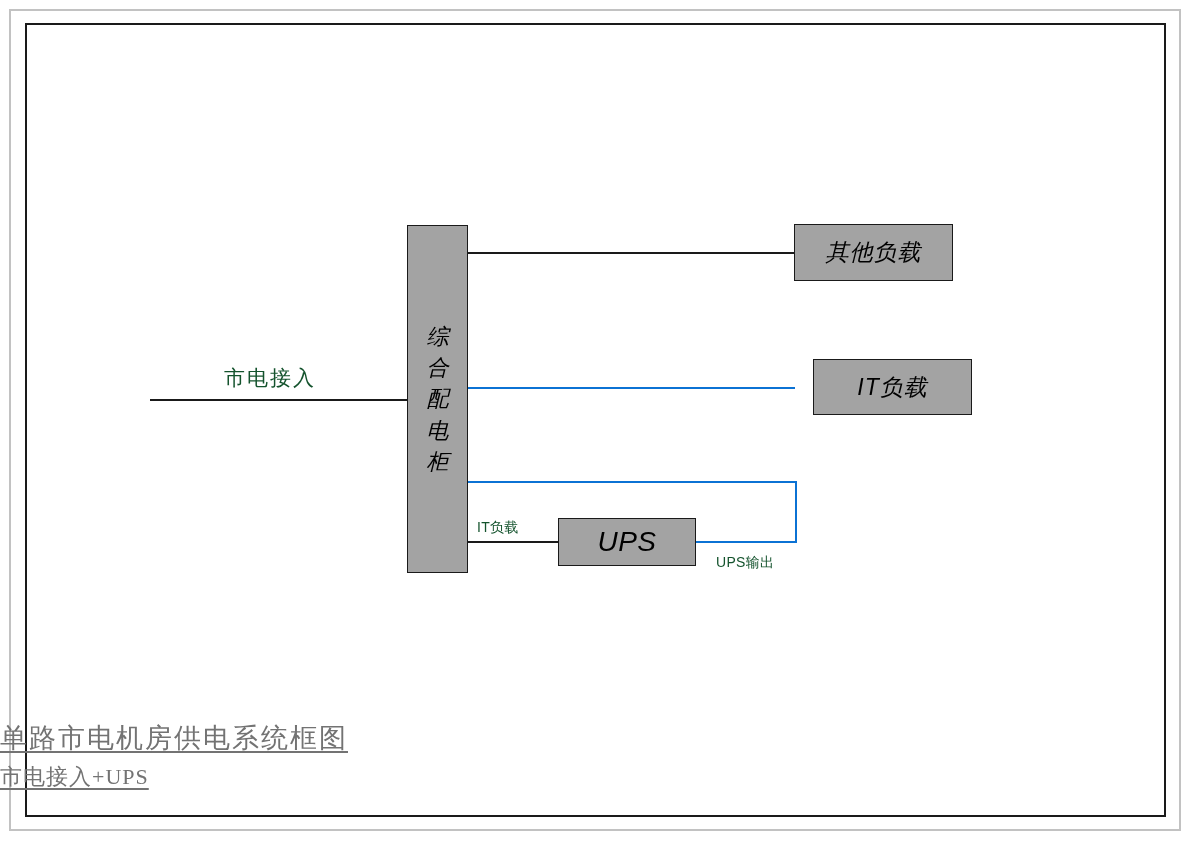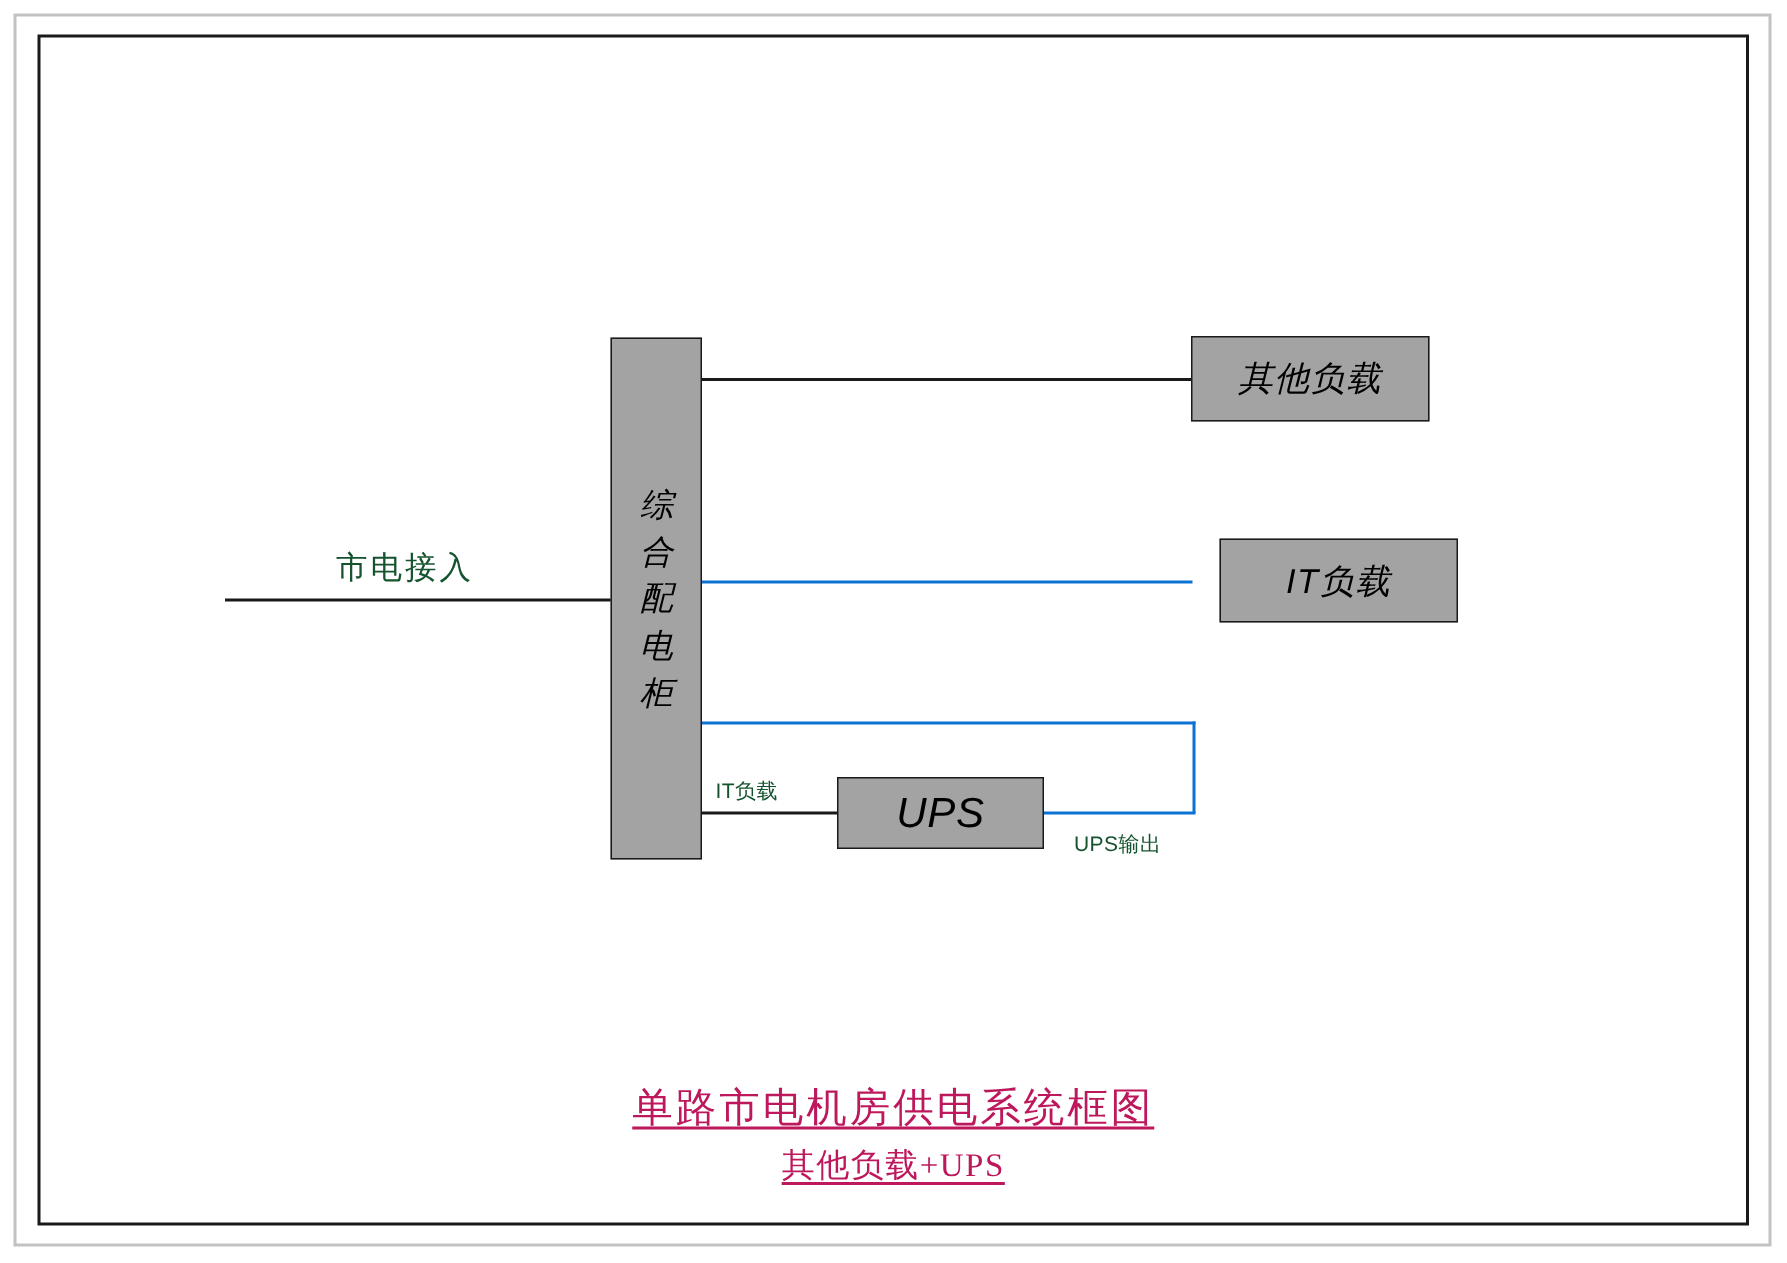--- a/index.html
+++ b/index.html
@@ -115,22 +115,22 @@
     letter-spacing: 0.3px;
   }
   #label-mains {
     font-size: 21px;
     letter-spacing: 2px;
   }
 
   
   .caption {
     position: absolute;
-    text-align: center;
-    color: #be185d;
+    text-align: left;
+    color: #737373;
     font-family: "Liberation Serif", "DejaVu Serif", serif;
     white-space: nowrap;
     text-decoration: underline;
     text-underline-offset: 4px;
   }
   #caption-main {
     left: 0;
     width: 1191px;
     top: 720px;
     font-size: 27px;
@@ -187,16 +187,16 @@
   <div class="wire-label" style="left:477px; top:519px;">IT负载</div>
 
   <div class="box" id="box-ups">
     <span class="box-label">UPS</span>
   </div>
 
   <div class="caption" id="caption-main">
     <span>单路市电机房供电系统框图</span>
   </div>
   <div class="caption" id="caption-sub">
-    <span>其他负载+UPS</span>
+    <span>市电接入+UPS</span>
   </div>
 
 </div>
 
 </body></html>

